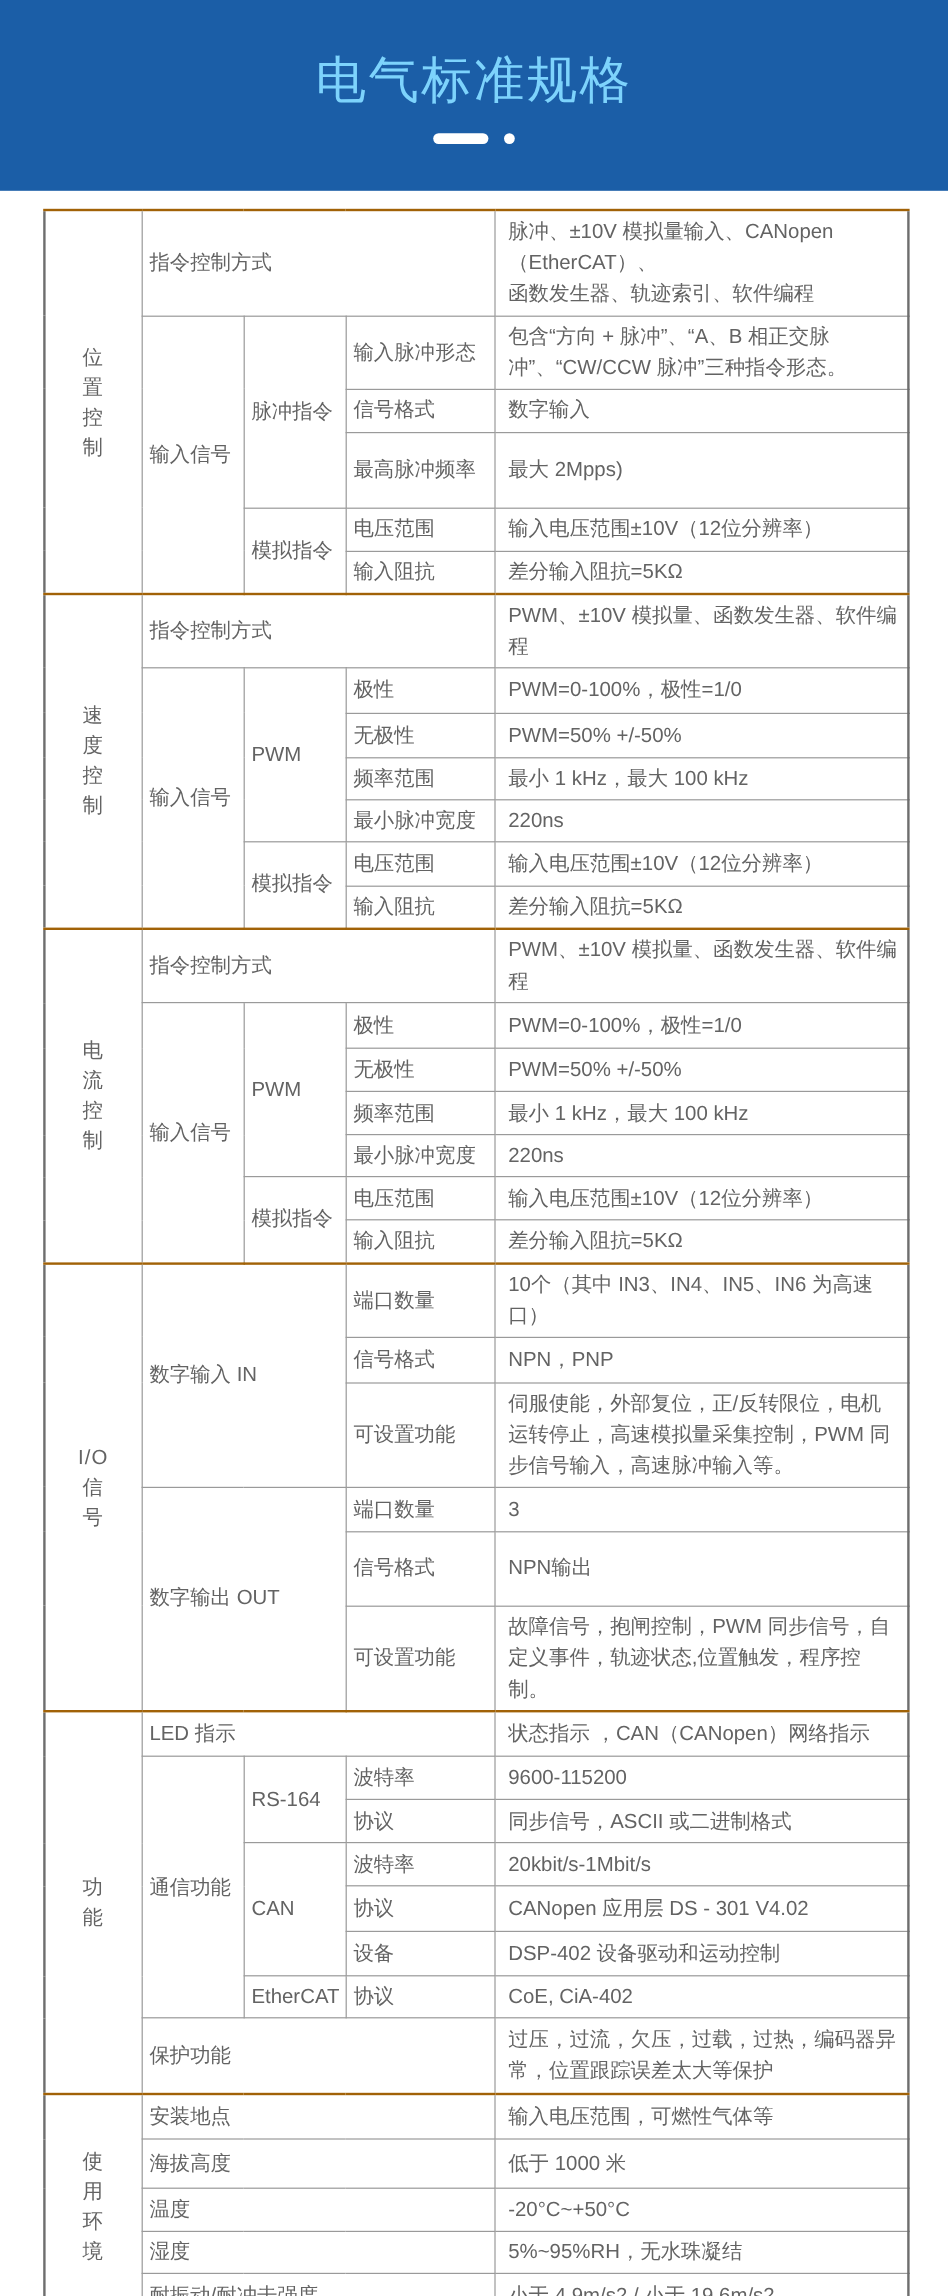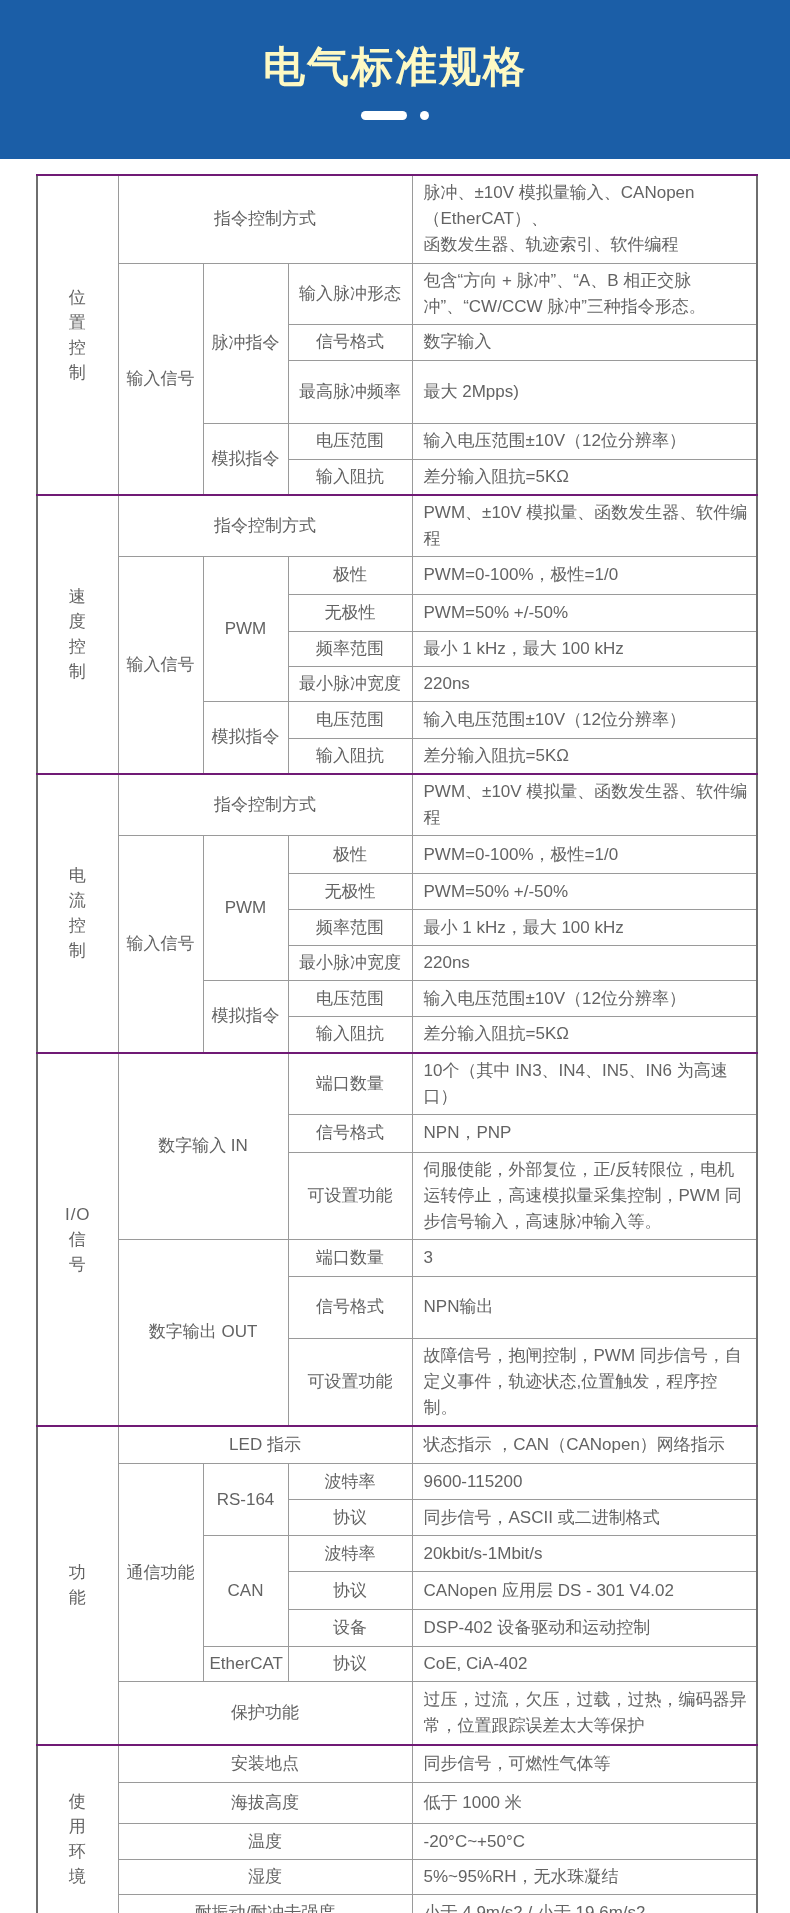--- a/index.html
+++ b/index.html
@@ -14,23 +14,23 @@
   .banner{
     width:790px;height:159px;
     background:#1b5ea7;
     display:flex;flex-direction:column;
     align-items:center;justify-content:center;
     padding-bottom:0;box-sizing:border-box;
   }
   .banner h1{
     margin:0;
     font-size:42px;
-    font-weight:700;
+    font-weight:400;
     letter-spacing:2px;
-    color:#fef9c3;
+    color:#7dd3fc;
   }
   .underline{
     margin-top:16px;
     display:flex;align-items:center;
   }
   .underline .dash{
     width:46px;height:9px;border-radius:5px;background:#ffffff;
   }
   .underline .dot{
     width:9px;height:9px;border-radius:50%;background:#ffffff;margin-left:13px;
@@ -45,28 +45,28 @@
   }
   td{
     border:1px solid #9a9a9a;
     font-size:17px;
     line-height:26px;
     color:#636363;
     padding:4px 6px;
     box-sizing:border-box;
     vertical-align:middle;
   }
-  tr.sec-top td{border-top:2px solid #701a75;}
+  tr.sec-top td{border-top:2px solid #a16207;}
   td.sec{
     text-align:center;
     white-space:pre-line;
     line-height:25px;
     letter-spacing:1px;
   }
-  td.lbl{text-align:center;}
+  td.lbl{text-align:left;}
   td.val{
     text-align:left;
     padding-left:11px;
     padding-right:8px;
     white-space:pre-line;
   }
 </style>
 </head>
 <body>
 
@@ -263,21 +263,21 @@
     <td class="lbl" colspan="3">保护功能</td>
     <td class="val">过压，过流，欠压，过载，过热，编码器异常，位置跟踪误差太大等保护</td>
   </tr>
 
   <tr class="sec-top" style="height:38px">
     <td class="sec" rowspan="5">使
 用
 环
 境</td>
     <td class="lbl" colspan="3">安装地点</td>
-    <td class="val">同步信号，可燃性气体等</td>
+    <td class="val">输入电压范围，可燃性气体等</td>
   </tr>
   <tr style="height:41px">
     <td class="lbl" colspan="3">海拔高度</td>
     <td class="val">低于 1000 米</td>
   </tr>
   <tr style="height:36px">
     <td class="lbl" colspan="3">温度</td>
     <td class="val">-20°C~+50°C</td>
   </tr>
   <tr style="height:35px">

